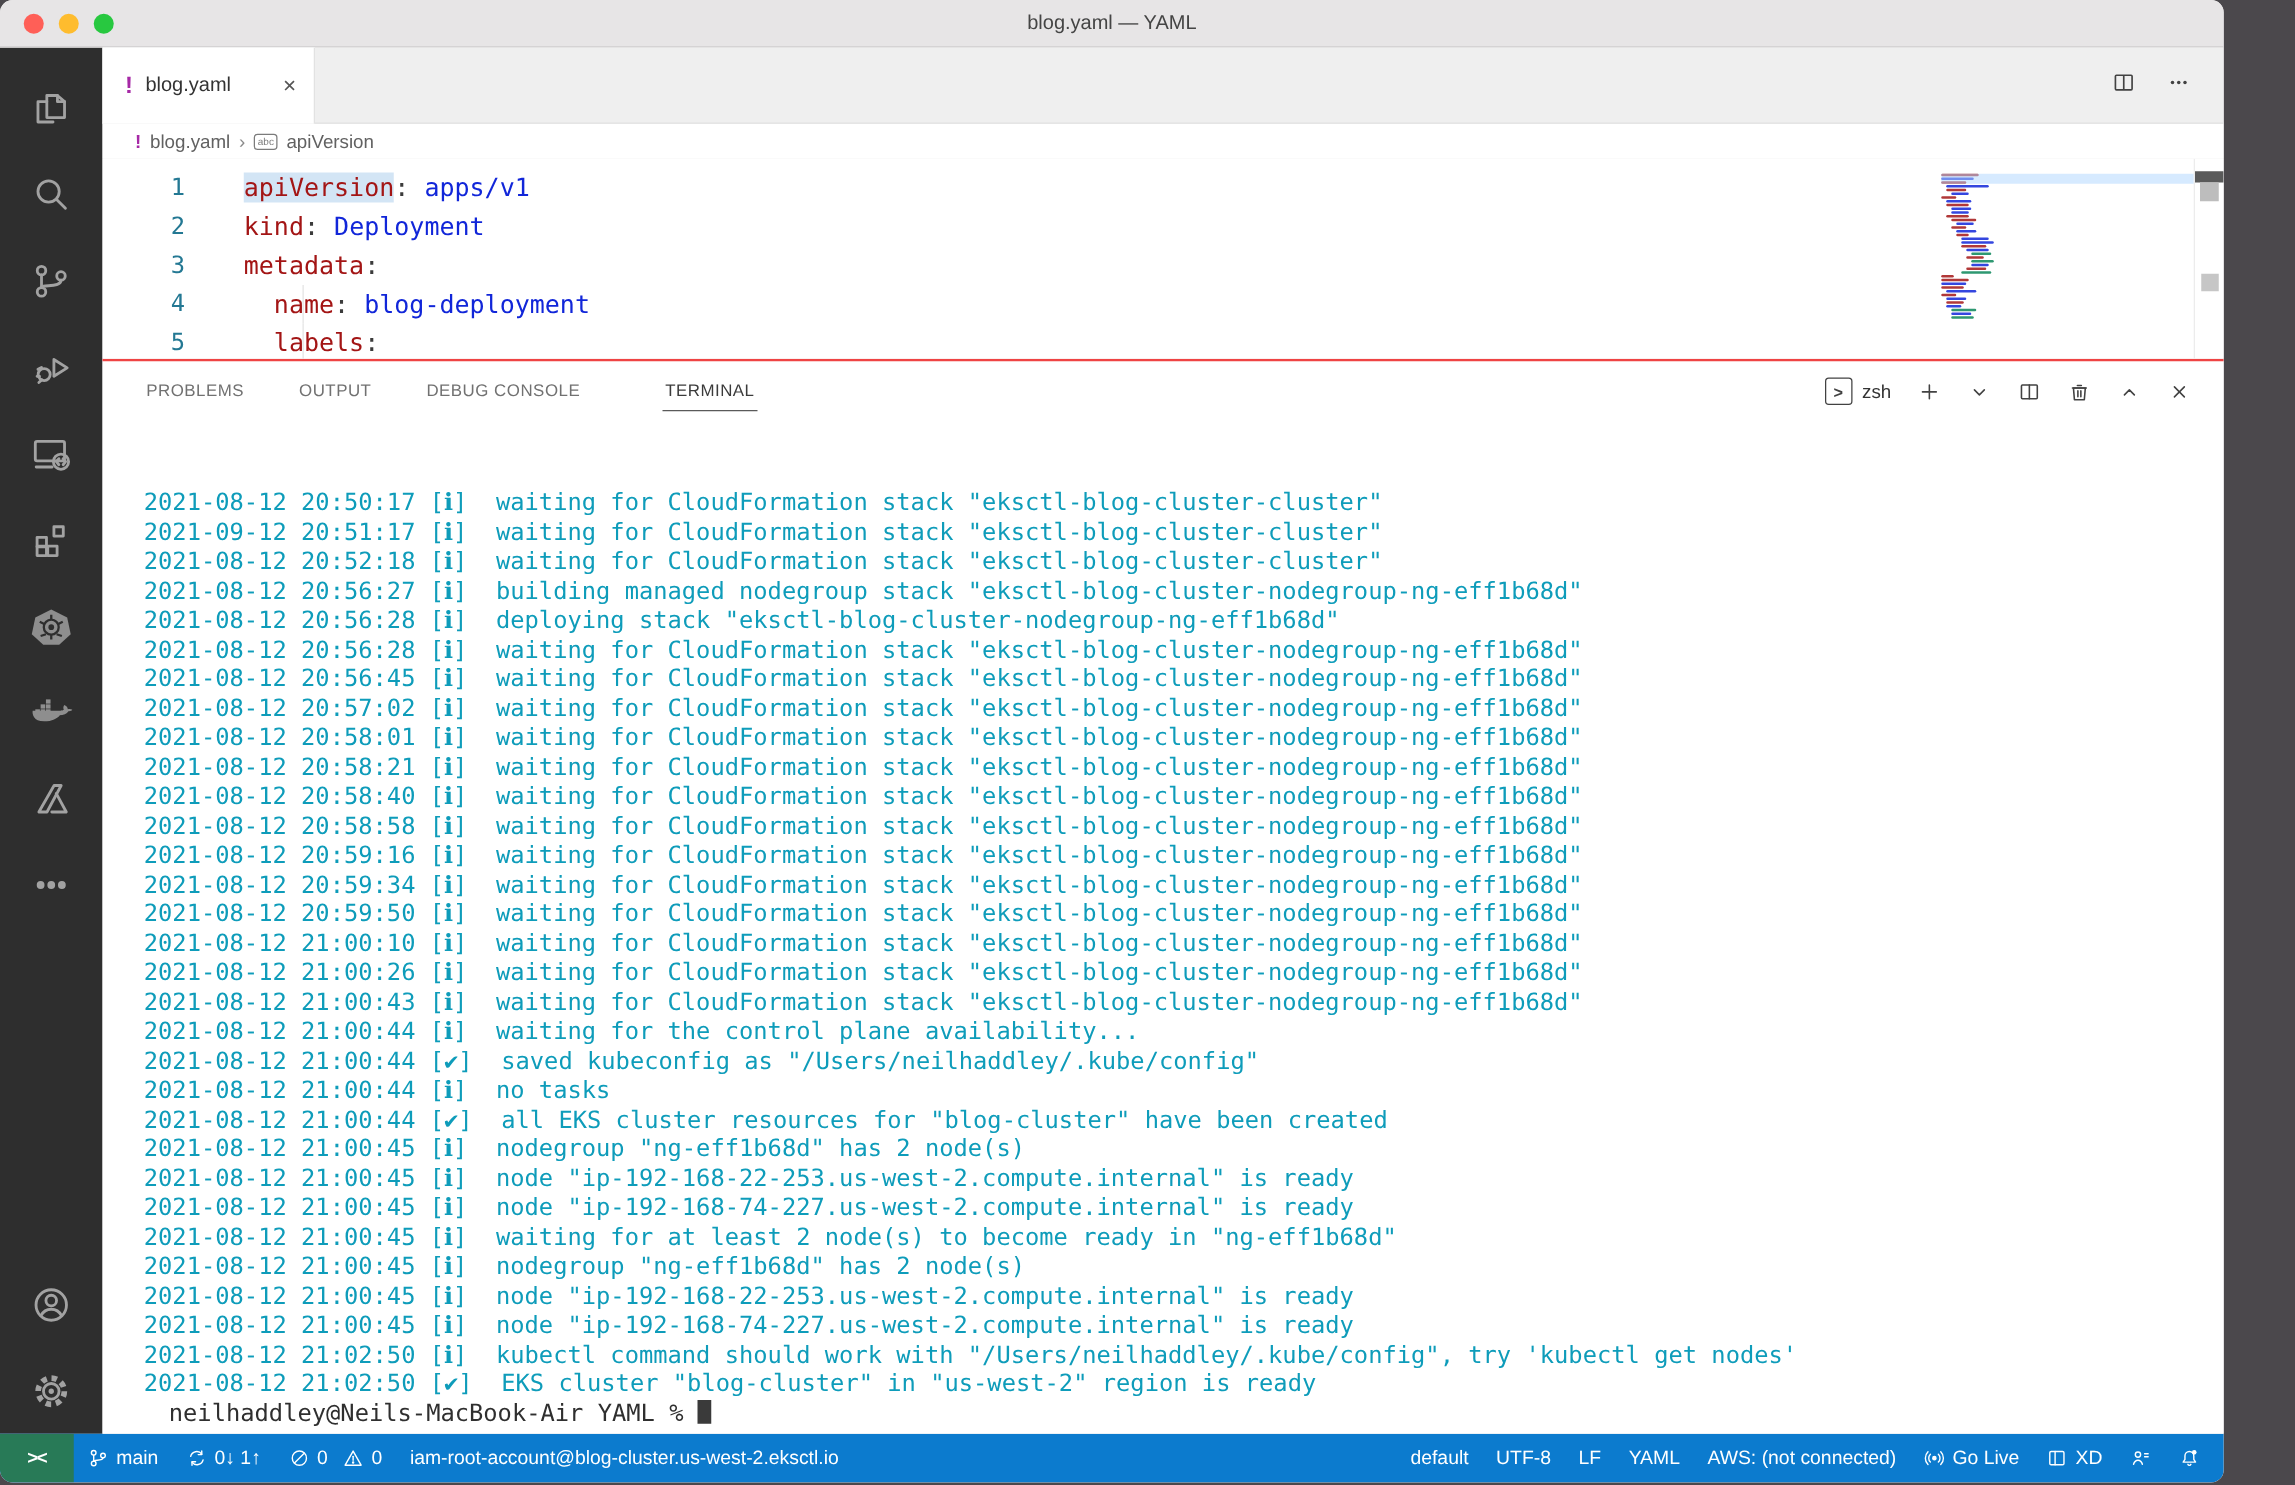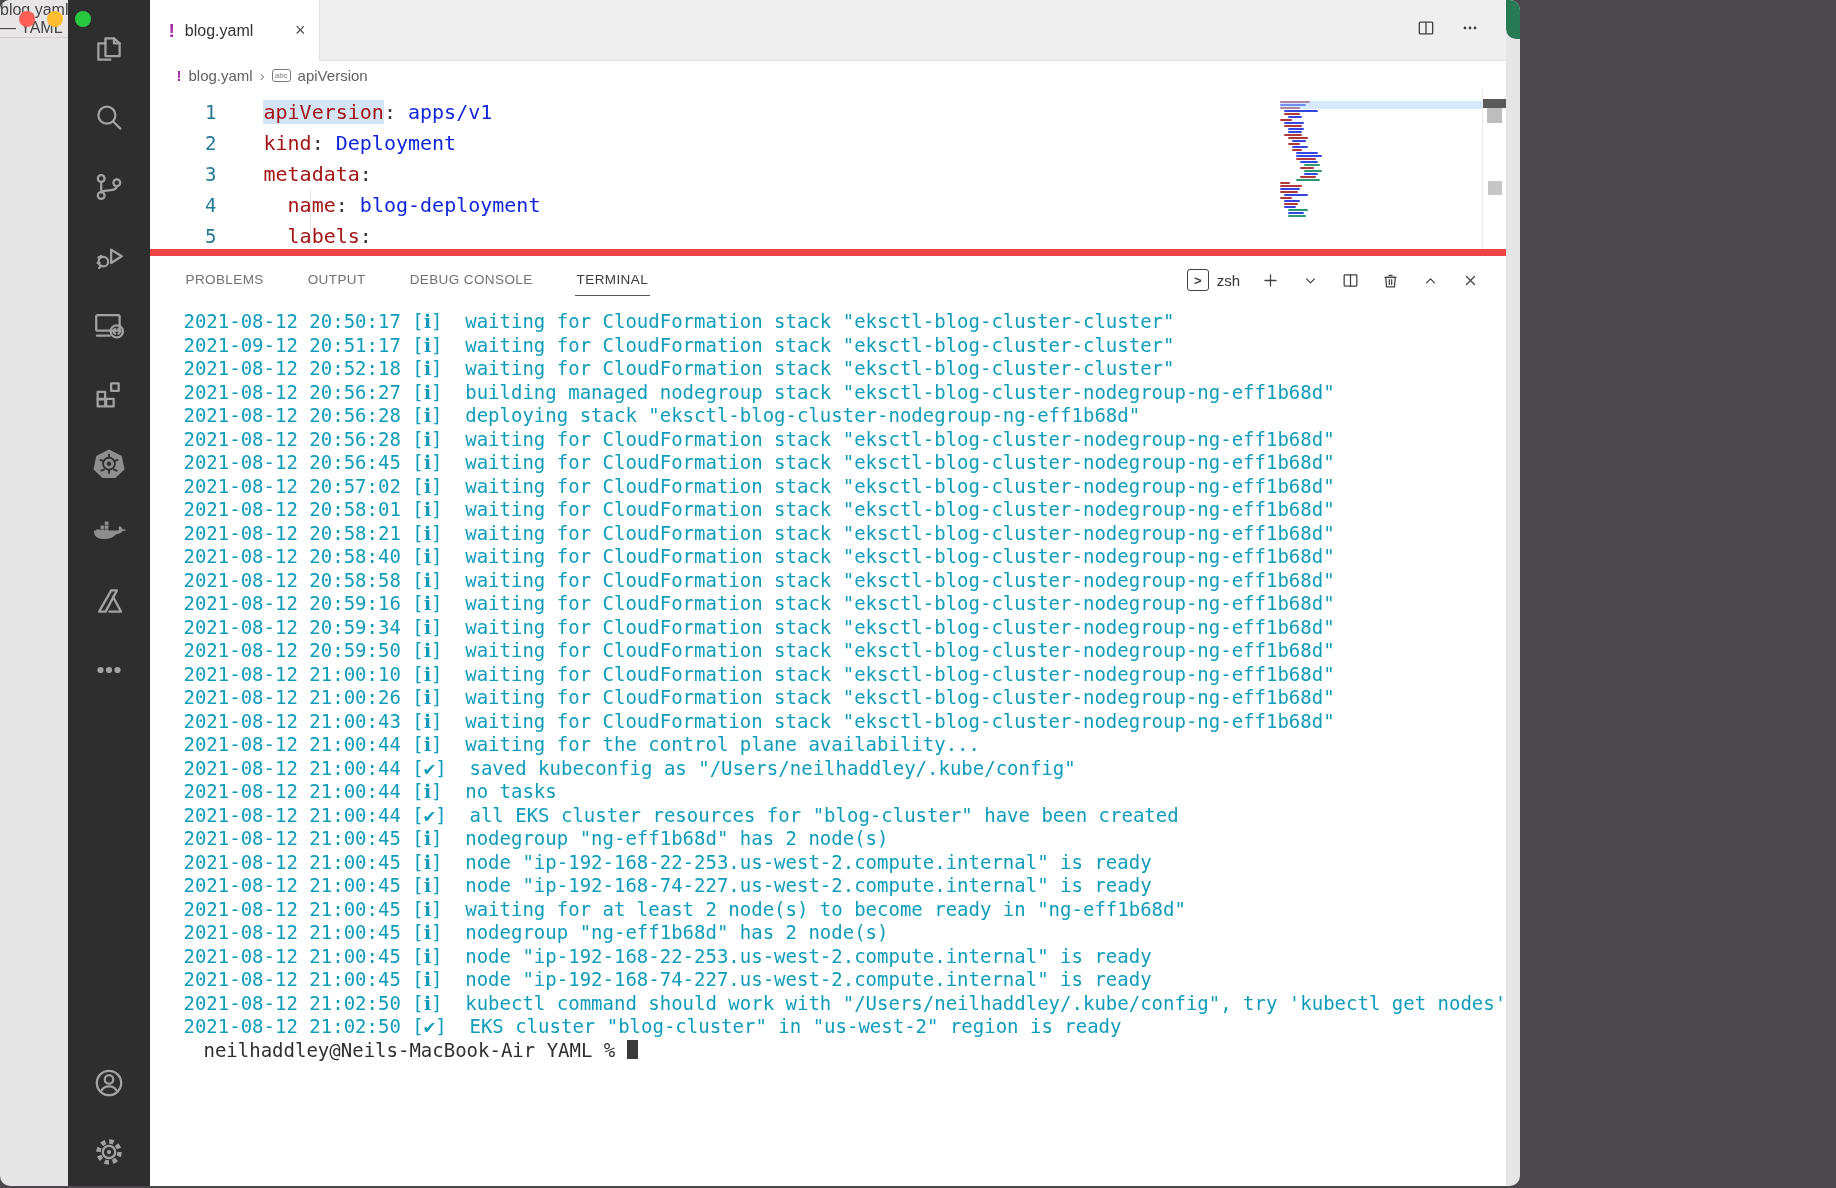--- a/index.html
+++ b/index.html
@@ -1,17 +1,17 @@
 <!DOCTYPE html>
 <html><head>
 <meta charset="utf-8">
 <style>
   * { margin:0; padding:0; box-sizing:border-box; }
   html,body { width:1836px; height:1188px; background:#4b484c; font-family:"Liberation Sans", sans-serif; overflow:hidden; }
-  .window { position:relative; width:1520px; height:1186px; background:#e5e5e5; border-radius:10px; overflow:hidden; display:flex; flex-direction:row; }
+  .window { position:relative; width:1779px; height:1186px; background:#e5e5e5; border-radius:10px; overflow:hidden; display:flex; flex-direction:column; }
 
   
   .titlebar { position:relative; height:38px; flex:0 0 38px; background:#e7e5e6; border-bottom:1px solid #cfcdce; display:flex; align-items:center; justify-content:center; }
   .traffic { position:absolute; left:19px; top:0; height:100%; display:flex; align-items:center; gap:12px; }
   .light { width:16px; height:16px; border-radius:50%; }
   .light.red{ background:#ff5f57; } .light.yellow{ background:#febc2e; } .light.green{ background:#28c840; }
   .win-title { font-size:16px; color:#454545; }
 
   .body-row { flex:1 1 auto; display:flex; min-height:0; }
 
@@ -51,25 +51,25 @@
 
   .minimap { position:absolute; top:12px; right:136px; width:90px; }
   .mm-row { height:2px; margin-bottom:1px; border-radius:1px; }
   .mm-slider { position:absolute; top:12px; right:24px; width:202px; height:8px; background:rgba(173,214,255,0.5); }
   .scrollbar-lane { position:absolute; top:0; right:0; width:24px; bottom:0; border-left:1px solid #ececec; }
   .sb-dark { position:absolute; top:10px; left:0; right:0; height:9px; background:#5a5a5a; }
   .sb-thumb { position:absolute; top:19px; left:4px; width:15px; height:15px; background:#bdbdbd; }
   .sb-marker { position:absolute; top:92px; left:5px; width:14px; height:14px; background:#c6c6c6; }
 
   
-  .panel { flex:1 1 auto; border-top:7px solid #ef4444; display:flex; flex-direction:column; min-height:0; background:#fff; }
+  .panel { flex:1 1 auto; border-top:2px solid #ef4444; display:flex; flex-direction:column; min-height:0; background:#fff;gap:48px; }
   .panel-header { height:48px; flex:0 0 48px; display:flex; align-items:center; padding-left:33px; padding-right:26px; }
   .panel-tabs { display:flex; gap:40px; }
   .panel-tab { font-size:13.5px; letter-spacing:0.4px; color:#717171; padding:8px 2px; cursor:pointer; }
-  .panel-tab.active { color:#3b3b3b; border-bottom:1.5px solid #5a5a5a; }
+  .panel-tab.active { color:#3b3b3b; border-bottom:1.5px solid #5a5a5a;margin-left:24px; }
   .panel-toolbar { margin-left:auto; display:flex; align-items:center; gap:21px; color:#424242; }
   .panel-toolbar svg { width:19px; height:19px; display:block; }
   .term-chip { display:flex; align-items:center; gap:8px; }
   .term-chip-icon { width:22px; height:22px; border:1.4px solid #424242; border-radius:3px; display:flex; align-items:center; justify-content:center; font-size:13px; font-weight:bold; color:#424242; }
   .term-chip-label { font-size:15px; color:#333; }
 
   .terminal { flex:1 1 auto; overflow:hidden; padding:6px 0 0 33px; font-family:"DejaVu Sans Mono","DejaVu Sans",monospace; font-size:19px; }
   .tline { height:23.5px; line-height:23.5px; white-space:pre; color:#0e9cba; }
   .tprompt { height:23.5px; line-height:23.5px; white-space:pre; color:#2f2f2f;margin-left:20px; }
   .cursor-block { display:inline-block; width:11px; height:19px; background:#3a3a3a; vertical-align:middle; margin-bottom:3px; }

